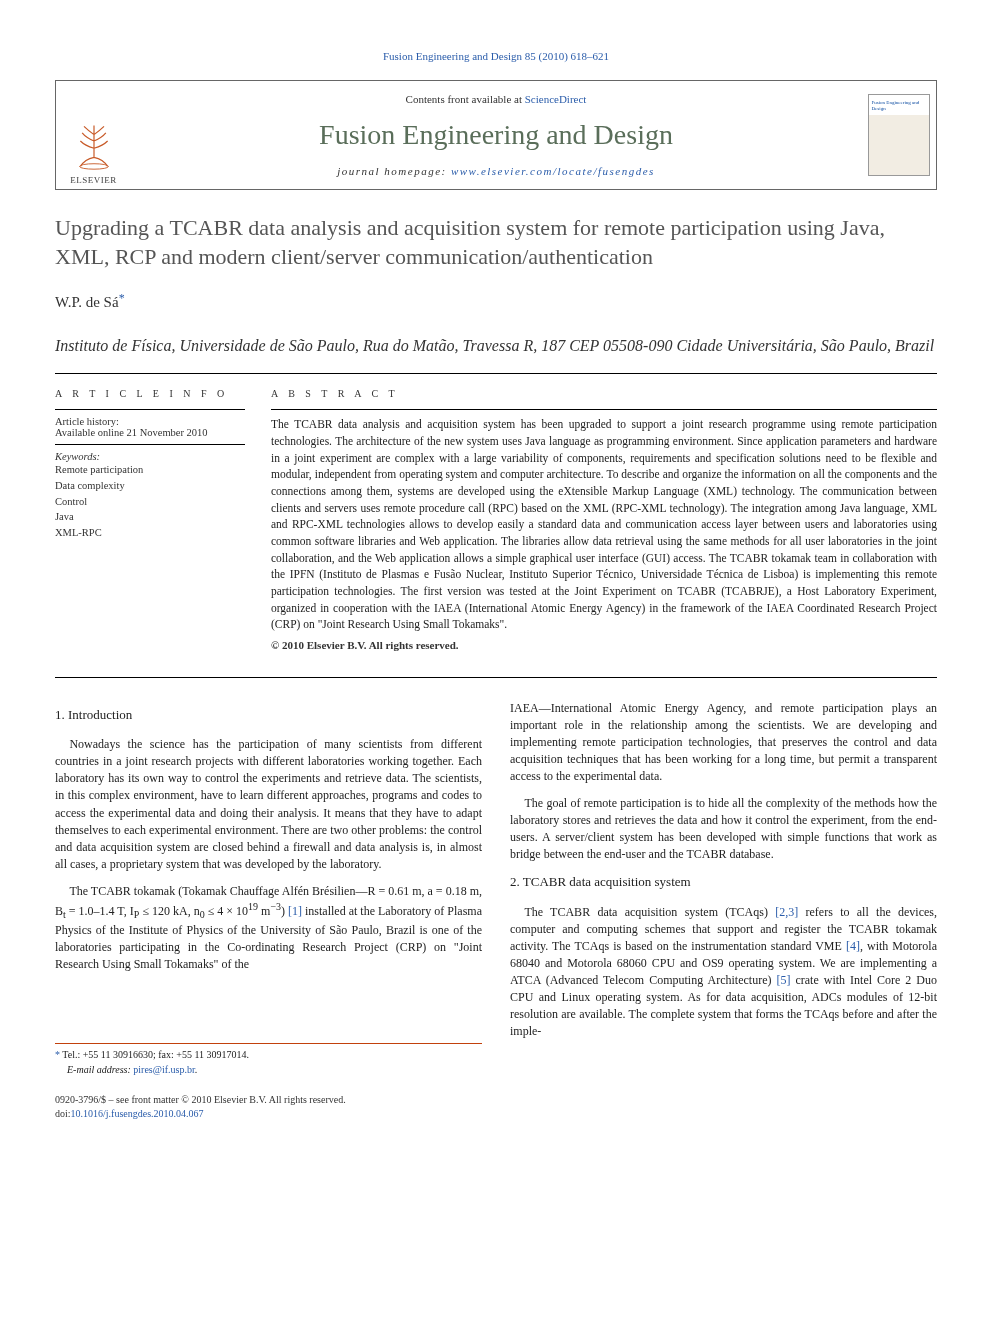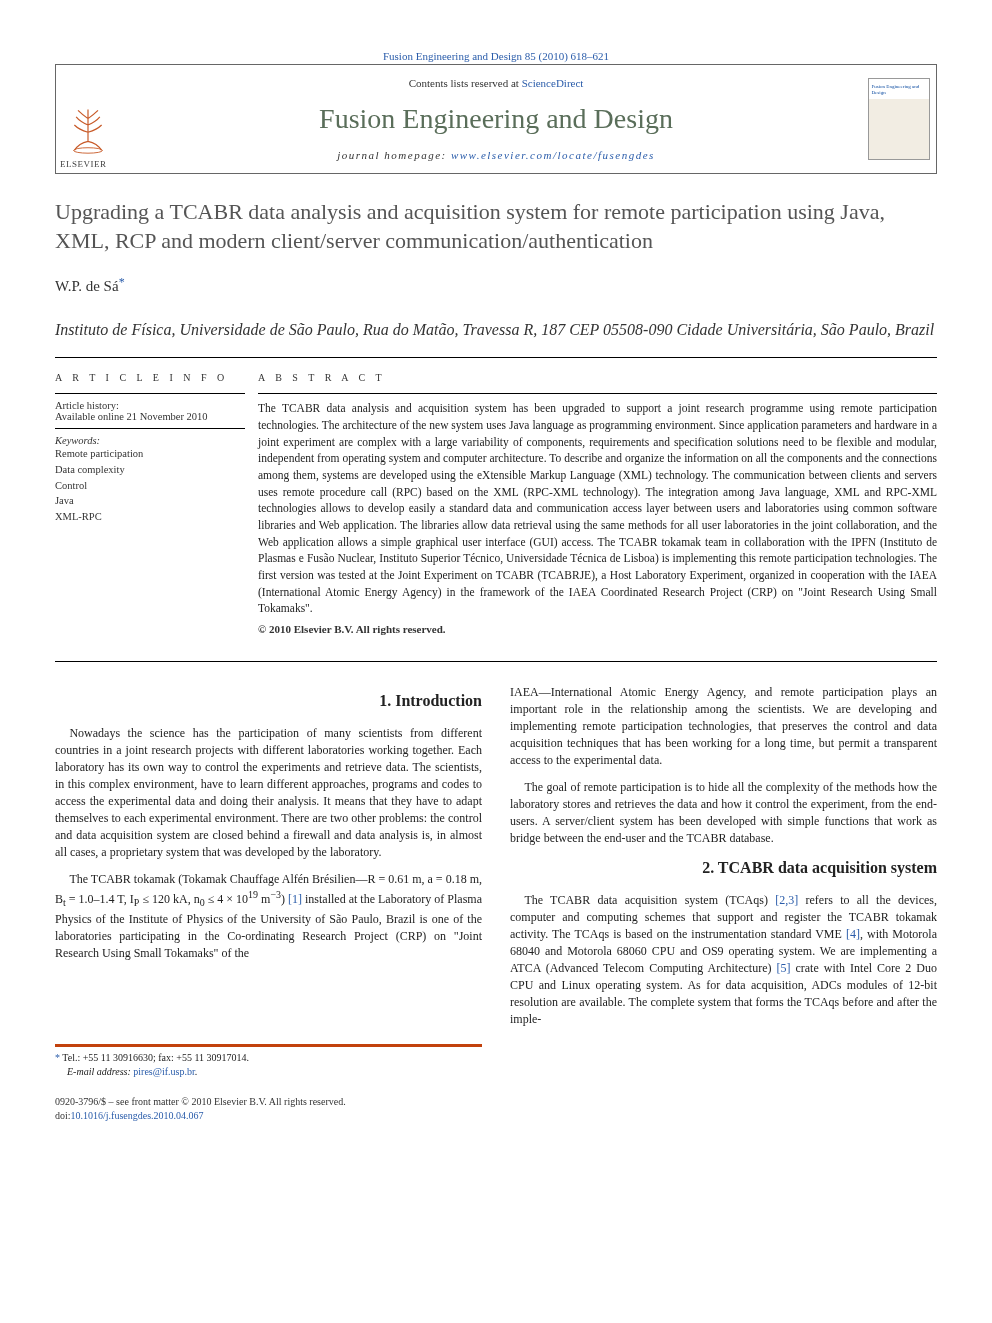--- a/index.html
+++ b/index.html
@@ -9,34 +9,35 @@
       width: 992px;
       margin: 0 auto;
       color: #333;
       font-size: 12px;
     }
     .page { padding: 50px 55px; }
     .page-header {
       text-align: center;
       font-size: 11px;
       color: #2a5caa;
-      margin-bottom: 2px;
+      margin-bottom: 18px;
     }
     .journal-box {
       border: 1px solid #666;
       padding: 0;
       margin-bottom: 24px;
       display: flex;
       align-items: stretch;
     }
     .elsevier-logo {
       width: 75px;
       border-right: none;
       display: flex;
       flex-direction: column;
+      align-items: center;
       justify-content: flex-end;
       padding: 8px 4px 4px;
     }
     .elsevier-tree {
       width: 55px; height: 55px;
       display: flex; align-items: center; justify-content: center;
     }
     .elsevier-tree svg { width: 50px; height: 50px; }
     .elsevier-text {
       font-size: 9px;
@@ -100,21 +101,21 @@
     .affiliation {
       font-style: italic;
       font-size: 16px;
       color: #333;
       margin-top: 4px;
       margin-bottom: 18px;
     }
     .divider { border: none; border-top: 1px solid #000; margin: 0; }
     .info-abstract {
       display: flex;
-      gap: 13px;
+      gap: 26px;
       padding-top: 14px;
       margin-bottom: 26px;
     }
     .info-col { width: 190px; flex-shrink: 0; font-size: 10.5px; }
     .info-heading {
       letter-spacing: 4px;
       font-size: 10px;
       color: #333;
       margin-bottom: 10px;
       text-transform: uppercase;
@@ -137,31 +138,30 @@
     }
     .body-columns {
       column-count: 2;
       column-gap: 28px;
       font-size: 12px;
       line-height: 1.42;
       text-align: justify;
       color: #222;
     }
     .section-heading {
-      font-weight: bold;
-      font-size: 16px;
+      font-weight: normal;
+      font-size: 13px;
       margin-top: 6px;
       margin-bottom: 12px;
-      text-align: right;
+      text-align: left;
     }
     .body-columns p { margin-bottom: 10px; text-indent: 1.2em; }
     .ref-link { color: #2a5caa; text-decoration: none; }
     .footnotes {
-      border-top: 3px solid #c2410c;
-      margin-top: 12px;
+      border-top: 1px solid #c2410c;
       padding-top: 4px;
       font-size: 10px;
       width: 42%;
       break-inside: avoid;
     }
     .footnotes .star { color: #2a5caa; }
     .footnotes .em-label { font-style: italic; }
     .footnotes a { color: #2a5caa; text-decoration: none; }
     .page-footer {
       margin-top: 16px;
@@ -186,21 +186,21 @@
       <div class="elsevier-tree">
         <svg viewBox="0 0 50 55">
           <path d="M25 5 L25 40 M25 40 Q15 42 10 50 M25 40 Q35 42 40 50 M25 15 Q18 10 14 6 M25 15 Q32 10 36 6 M25 22 Q16 18 12 13 M25 22 Q34 18 38 13 M25 30 Q15 27 10 22 M25 30 Q35 27 40 22" stroke="#c85a28" stroke-width="1.3" fill="none"></path>
           <ellipse cx="25" cy="50" rx="16" ry="3" fill="none" stroke="#c85a28" stroke-width="1"></ellipse>
         </svg>
       </div>
       <div class="elsevier-text">ELSEVIER</div>
     </div>
     <div class="journal-center">
       <div class="contents-line">
-        <span>Contents lists reserved at </span><a href="#">ScienceDirect</a>
+        <span>Contents front available at </span><a href="#">ScienceDirect</a>
       </div>
       <div class="journal-title">Fusion Engineering and Design</div>
       <div class="homepage-line">
         <span>journal homepage: </span><a href="#">www.elsevier.com/locate/fusengdes</a>
       </div>
     </div>
     <div class="cover-thumb">
       <div class="cover-img">
         <div class="t1">Fusion Engineering and Design</div>
       </div>

